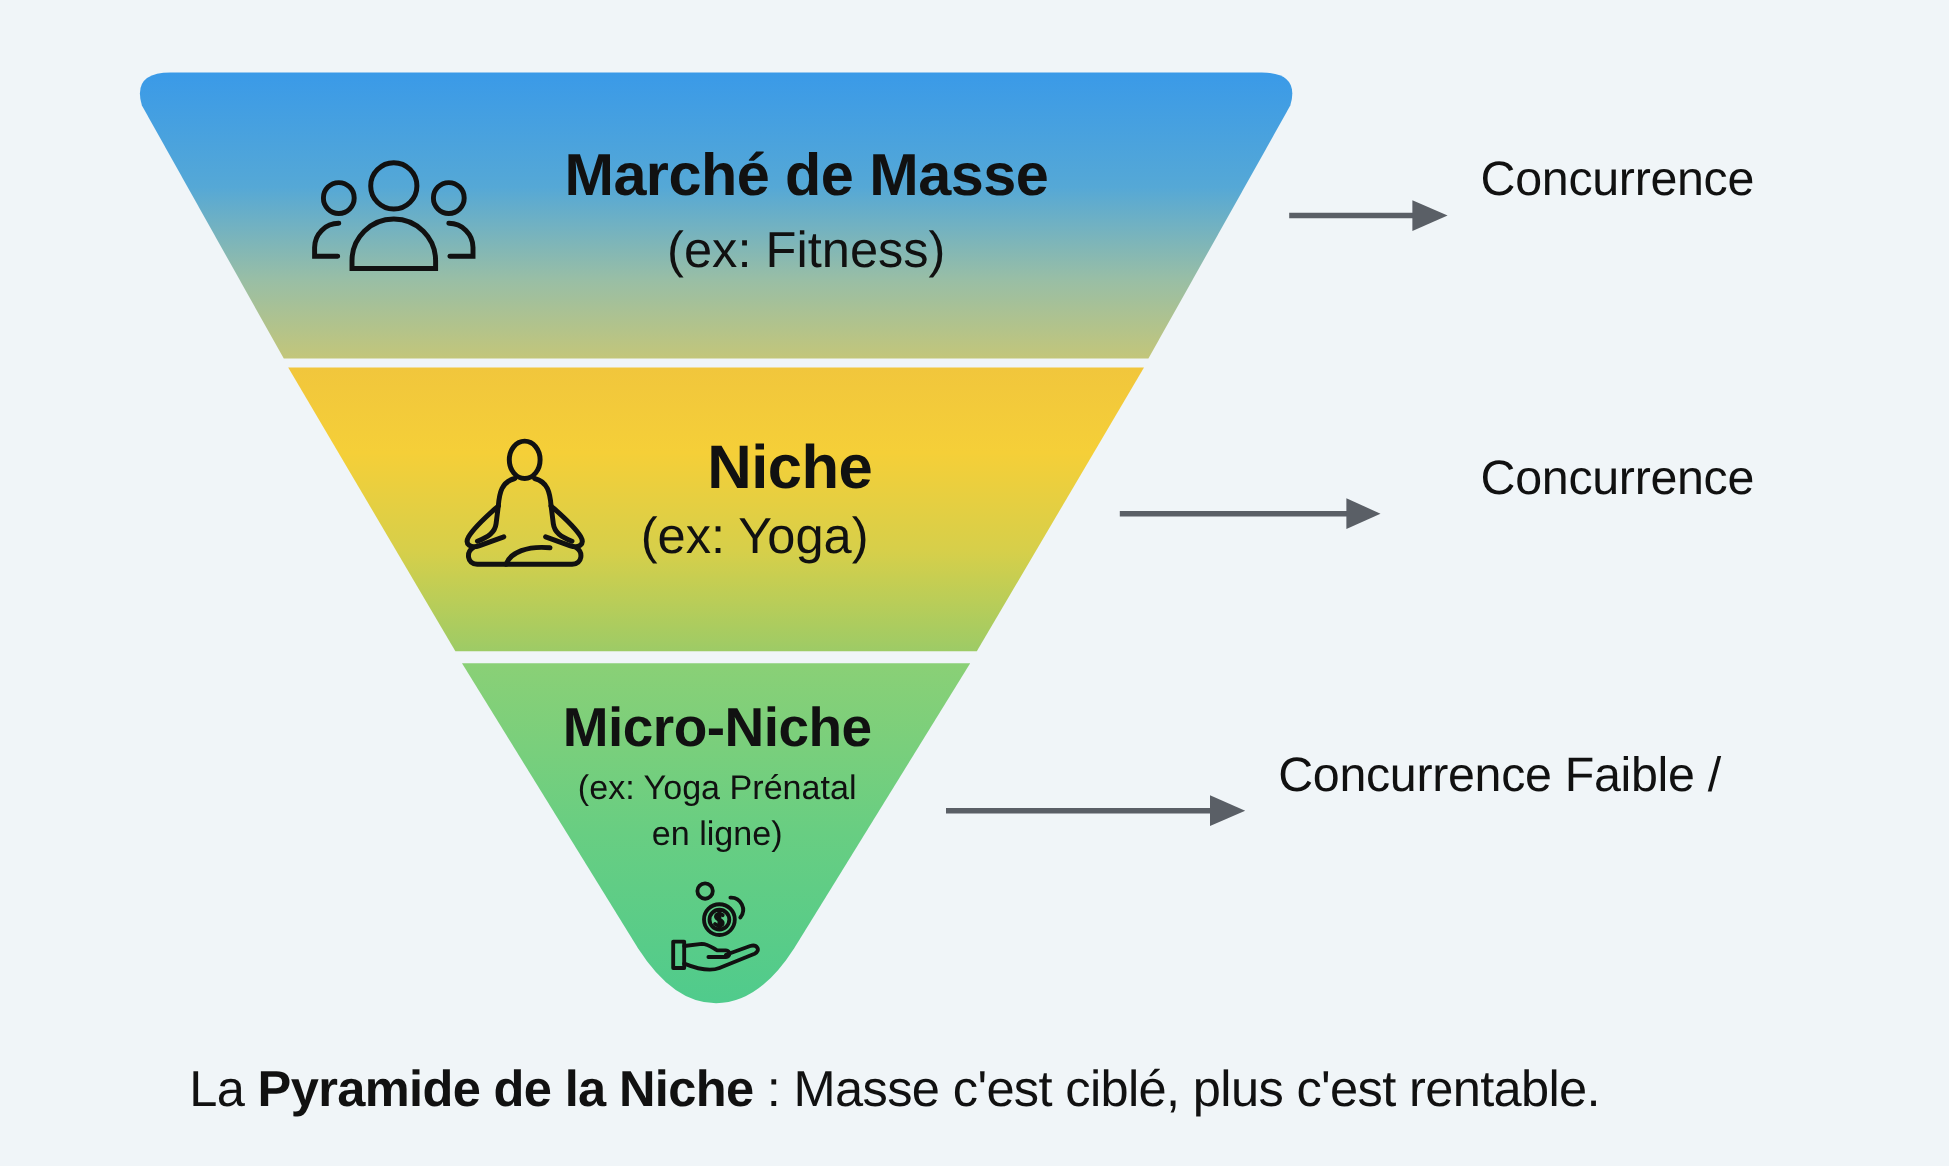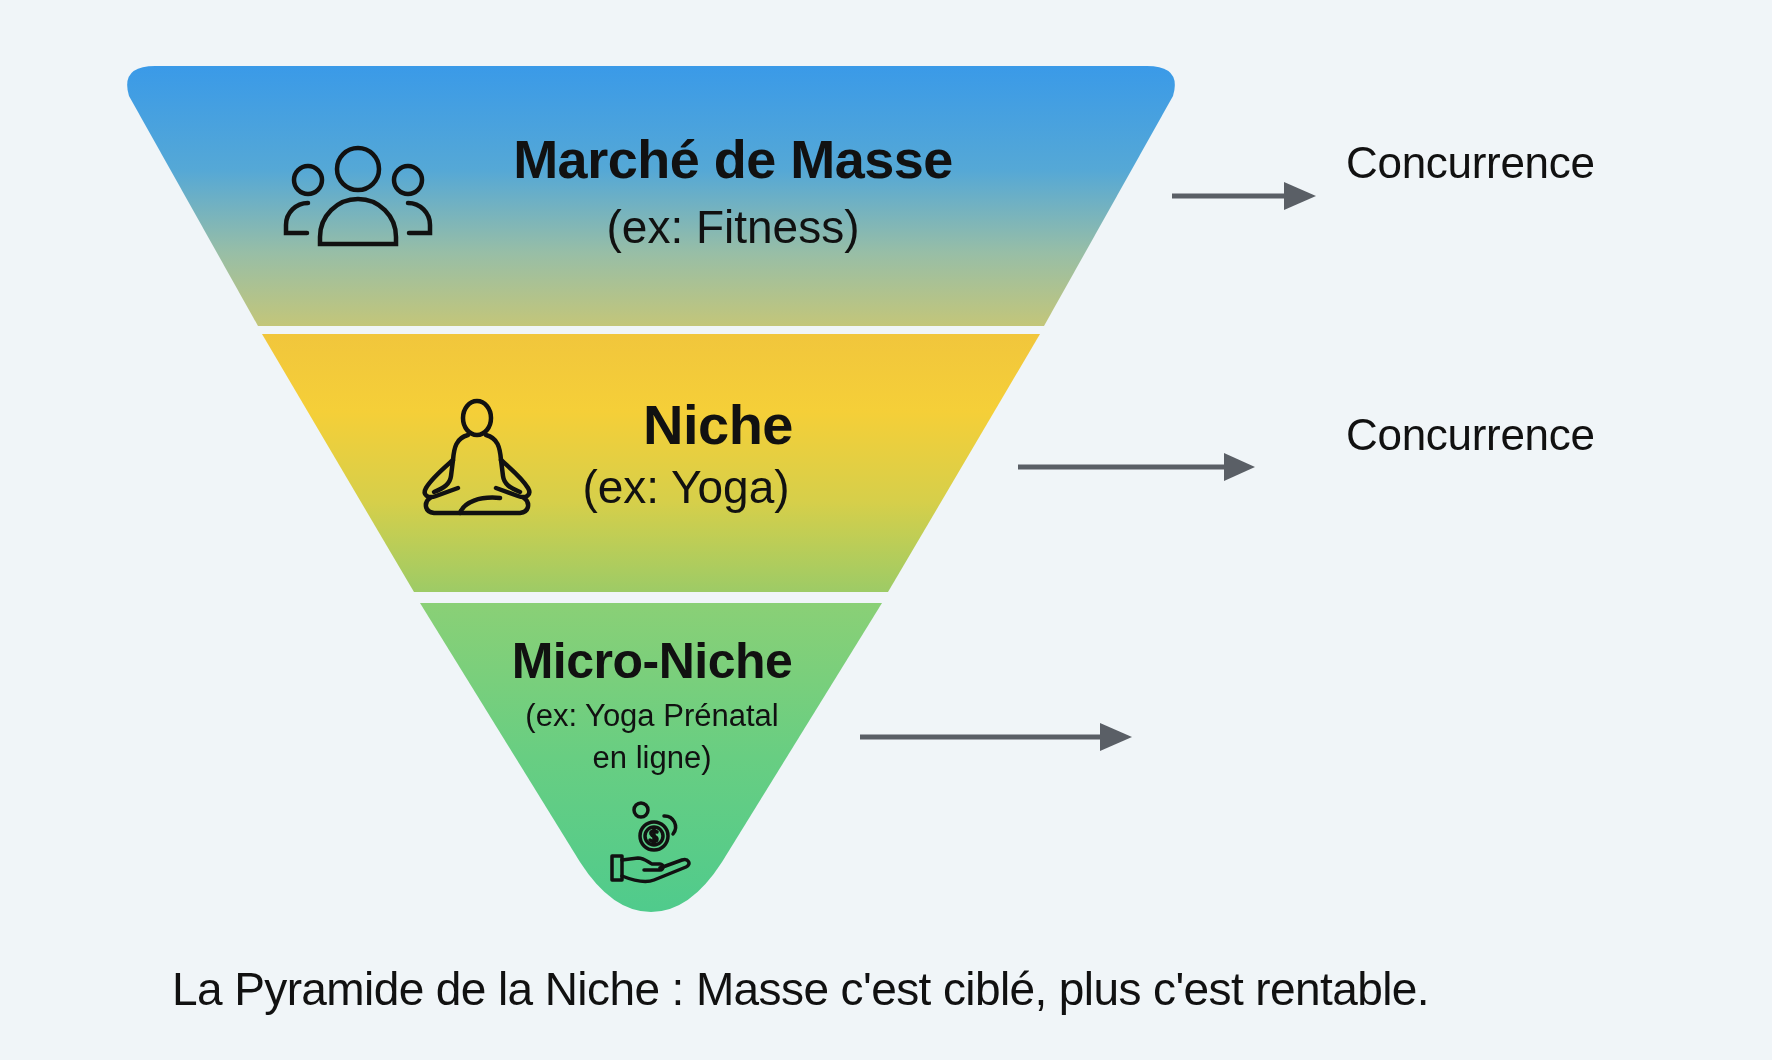--- a/index.html
+++ b/index.html
@@ -22,21 +22,21 @@
   .icon { position: absolute; }
   .label {
     position: absolute; font-weight: normal; font-size: 44px; line-height: 57px;
     white-space: nowrap; letter-spacing: -0.3px;
   }
   .arrow { position: absolute; }
   .caption {
     position: absolute; left: 172px; top: 962px;
     font-size: 46px; white-space: nowrap; letter-spacing: -0.6px;
   }
-  .caption b { font-weight: normal; }
+  .caption b { font-weight: bold; }
 </style>
 </head>
 <body>
 
 <svg class="funnel" width="1772" height="1060" viewBox="0 0 1772 1060">
   <defs>
     <linearGradient id="g1" x1="0" y1="66" x2="0" y2="326" gradientUnits="userSpaceOnUse">
       <stop offset="0" stop-color="#3a9ae8"></stop>
       <stop offset="0.4" stop-color="#55a8d6"></stop>
       <stop offset="0.72" stop-color="#98bea6"></stop>
@@ -119,15 +119,16 @@
   <polygon points="244,2 276,16 244,30" fill="#5a5f66"></polygon>
 </svg>
 
 <div class="label" style="left:1346px;top:134px;">
   <div>Concurrence</div>
 </div>
 <div class="label" style="left:1346px;top:406px;">
   <div>Concurrence</div>
 </div>
 <div class="label" style="left:1162px;top:676px;">
+  <div>Concurrence Faible /</div>
 </div>
 
 <div class="caption"><span>La </span><b>Pyramide de la Niche</b><span> : Masse c'est ciblé, plus c'est rentable.</span></div>
 
 </body></html>

